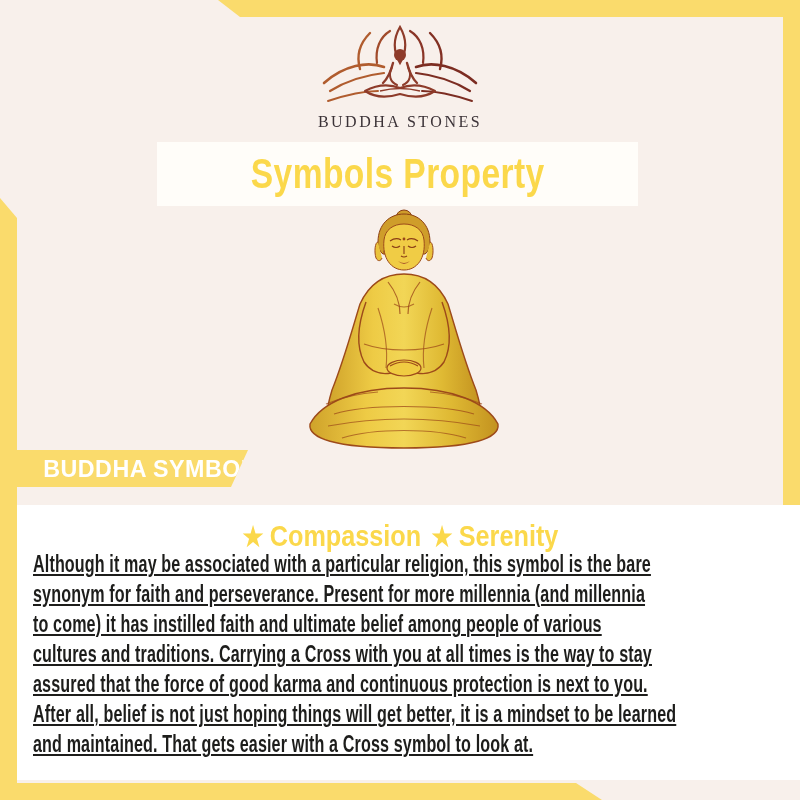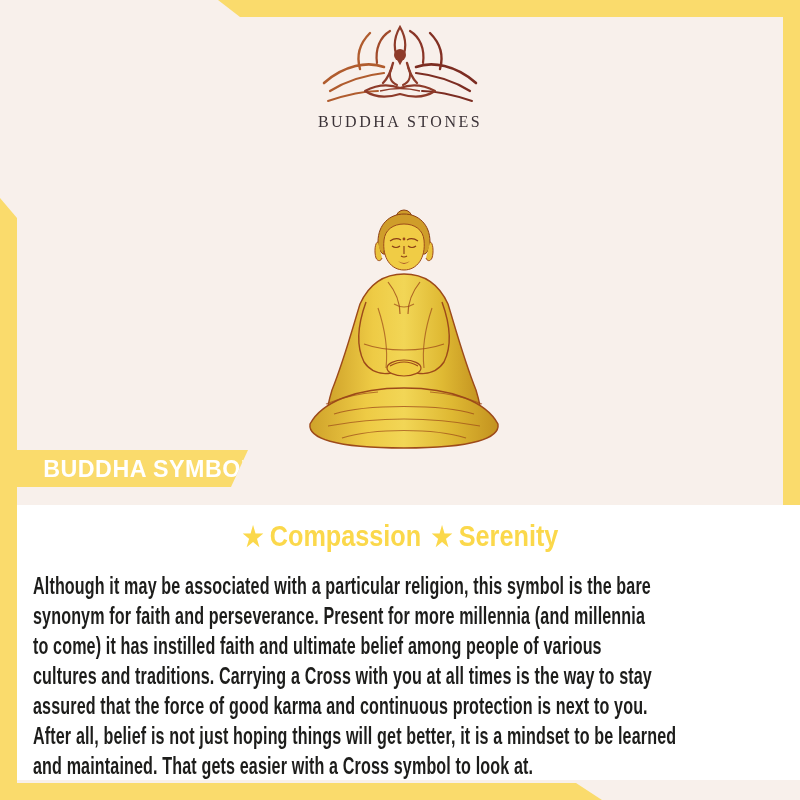--- a/index.html
+++ b/index.html
@@ -41,22 +41,22 @@
 
   .panel{position:absolute;left:17px;top:505px;width:783px;height:275px;
     background:var(--panel-white,#fff);}
 
   .props{position:absolute;left:0;top:520px;width:800px;display:flex;justify-content:center;}
   .props-inner{display:flex;gap:12px;transform:scaleX(.87);
     color:var(--title-yellow,#fbd84b);font-weight:700;font-size:29px;white-space:nowrap;}
   .prop{display:flex;align-items:center;}
   .prop .star{margin-right:7px;font-size:27px;}
 
-  .body-text{position:absolute;left:33px;top:571px;width:756px;
-    color:var(--body-text,#1d1d1b);}
+  .body-text{position:absolute;left:33px;top:549px;width:756px;
+    color:var(--body-text,#1d1d1b);text-decoration:underline;}
   .body-line{font-size:23px;font-weight:700;line-height:30px;white-space:nowrap;
     transform:scaleX(.7);transform-origin:0 50%;letter-spacing:.2px;}
 </style>
 </head>
 <body>
 
 <div class="canvas">
 
   <div class="accent top"></div>
   <div class="accent right"></div>
@@ -84,20 +84,23 @@
     <path d="M73,38 C71,46 68,53 63,58" stroke="#8e3b2a" stroke-width="2.4" stroke-linecap="round"></path>
     <path d="M87,38 C89,46 92,53 97,58" stroke="#8e3b2a" stroke-width="2.4" stroke-linecap="round"></path>
     <path d="M72,42 C68,50 70,57 77,60" stroke="#8e3b2a" stroke-width="2" stroke-linecap="round"></path>
     <path d="M88,42 C92,50 90,57 83,60" stroke="#8e3b2a" stroke-width="2" stroke-linecap="round"></path>
     <path d="M45,66 C60,58 72,60 80,63 C88,60 100,58 115,66 C103,74 90,72 80,69 C70,72 57,74 45,66 Z" stroke="#8e3b2a" stroke-width="2.2" stroke-linejoin="round"></path>
     <path d="M60,66 Q80,61 100,66" stroke="#8e3b2a" stroke-width="1.6"></path>
   </svg>
 
   <div class="brand">BUDDHA STONES</div>
 
+  <div class="title-strip">
+    <div class="title">Symbols Property</div>
+  </div>
 
   <svg class="statue" viewBox="0 0 212 248" xmlns="http://www.w3.org/2000/svg">
     <defs>
       <linearGradient id="gold" x1="0" y1="0" x2="1" y2="0">
         <stop offset="0" stop-color="#cfa22a"></stop>
         <stop offset="0.3" stop-color="#eecb45"></stop>
         <stop offset="0.5" stop-color="#f2d656"></stop>
         <stop offset="0.75" stop-color="#dfb933"></stop>
         <stop offset="1" stop-color="#c3921f"></stop>
       </linearGradient>

